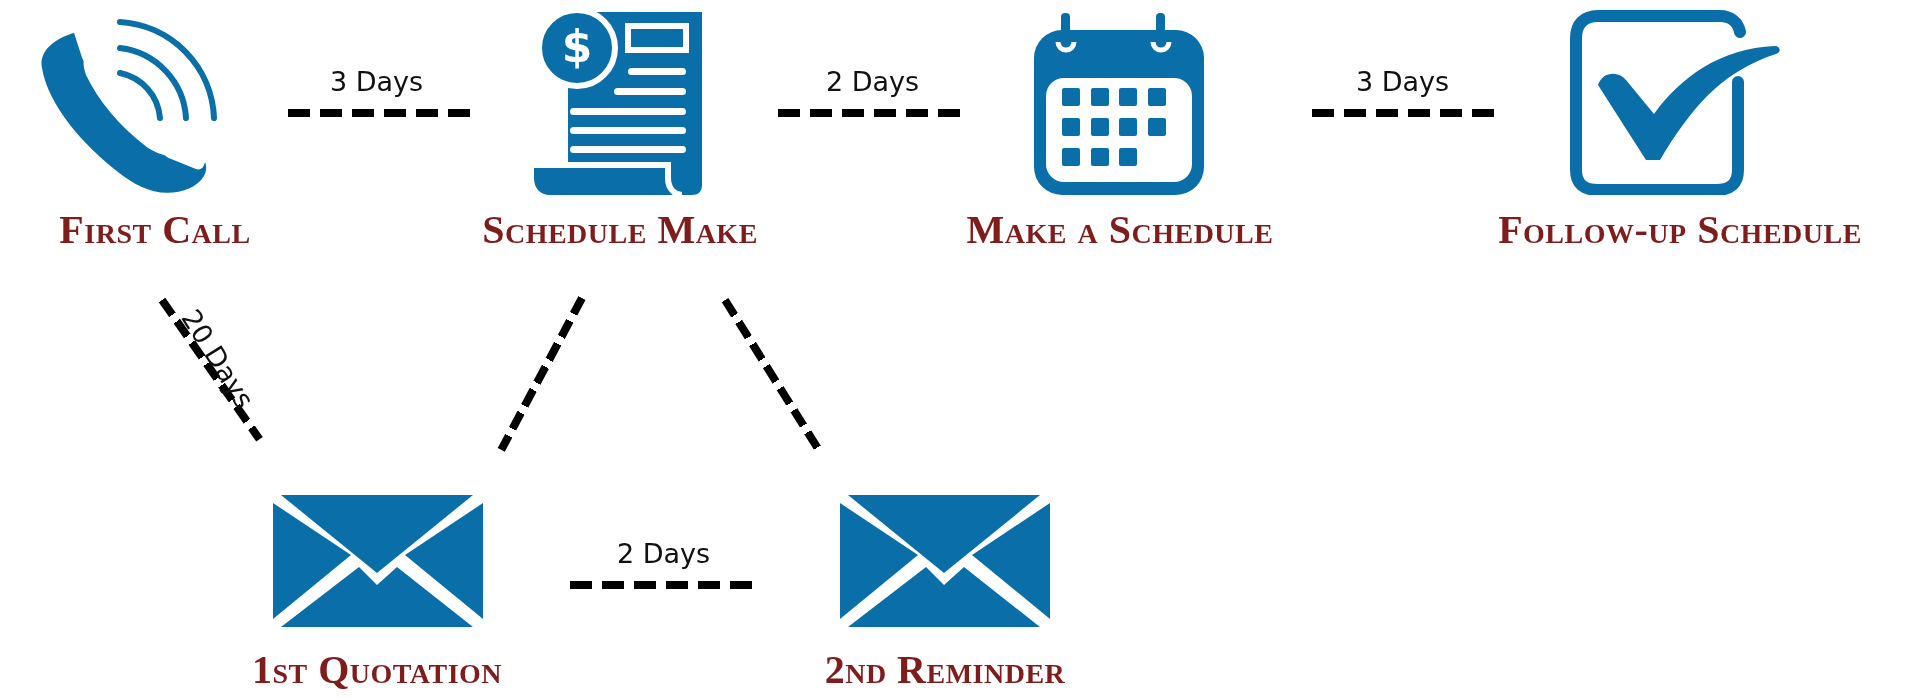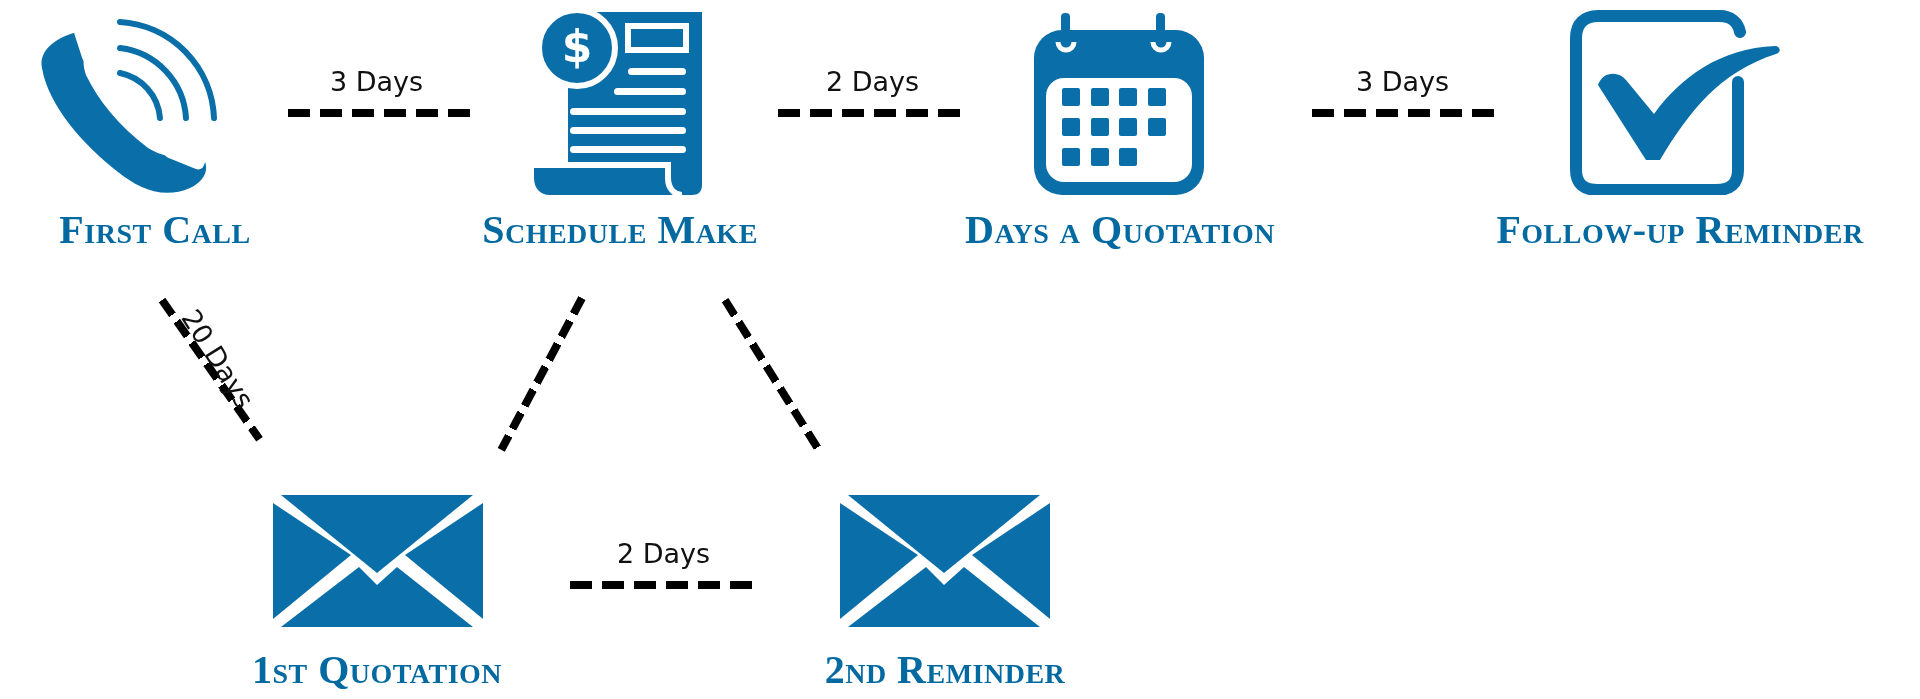--- a/index.html
+++ b/index.html
@@ -13,21 +13,21 @@
       position: relative;
       overflow: hidden;
       font-family: "Liberation Sans", sans-serif;
     }
     .icon svg { display: block; }
     .label {
       font-family: "Liberation Serif", serif;
       font-weight: bold;
       font-variant: small-caps;
       font-size: 40px;
-      color: #0369a1;
+      color: #7f1d1d;
       white-space: nowrap;
       letter-spacing: 0.5px;
       position: absolute;
       transform: translateX(-50%);
       line-height: 1;
     }
     .dur {
       position: absolute;
       font-family: "DejaVu Sans", sans-serif;
       font-size: 27px;
@@ -120,22 +120,22 @@
   <svg width="210" height="132" viewBox="0 0 210 132">
     <polygon points="8,0 200,0 104,78" fill="#0a6fa8"></polygon>
     <polygon points="0,8 0,124 78,60" fill="#0a6fa8"></polygon>
     <polygon points="210,8 210,124 132,60" fill="#0a6fa8"></polygon>
     <polygon points="8,132 200,132 124,72 104,90 86,72" fill="#0a6fa8"></polygon>
   </svg>
 </div>
 
 <div class="label" style="left:155px;top:210px;">First Call</div>
 <div class="label" style="left:620px;top:210px;">Schedule Make</div>
-<div class="label" style="left:1120px;top:210px;">Days a Quotation</div>
-<div class="label" style="left:1680px;top:210px;">Follow-up Reminder</div>
+<div class="label" style="left:1120px;top:210px;">Make a Schedule</div>
+<div class="label" style="left:1680px;top:210px;">Follow-up Schedule</div>
 <div class="label" style="left:377px;top:650px;">1st Quotation</div>
 <div class="label" style="left:945px;top:650px;">2nd Reminder</div>
 
 <div class="dur" style="left:330px;top:68px;">3 Days</div>
 <div class="dash-h" style="left:288px;top:109px;width:186px;"></div>
 
 <div class="dur" style="left:826px;top:68px;">2 Days</div>
 <div class="dash-h" style="left:778px;top:109px;width:186px;"></div>
 
 <div class="dur" style="left:1356px;top:68px;">3 Days</div>

